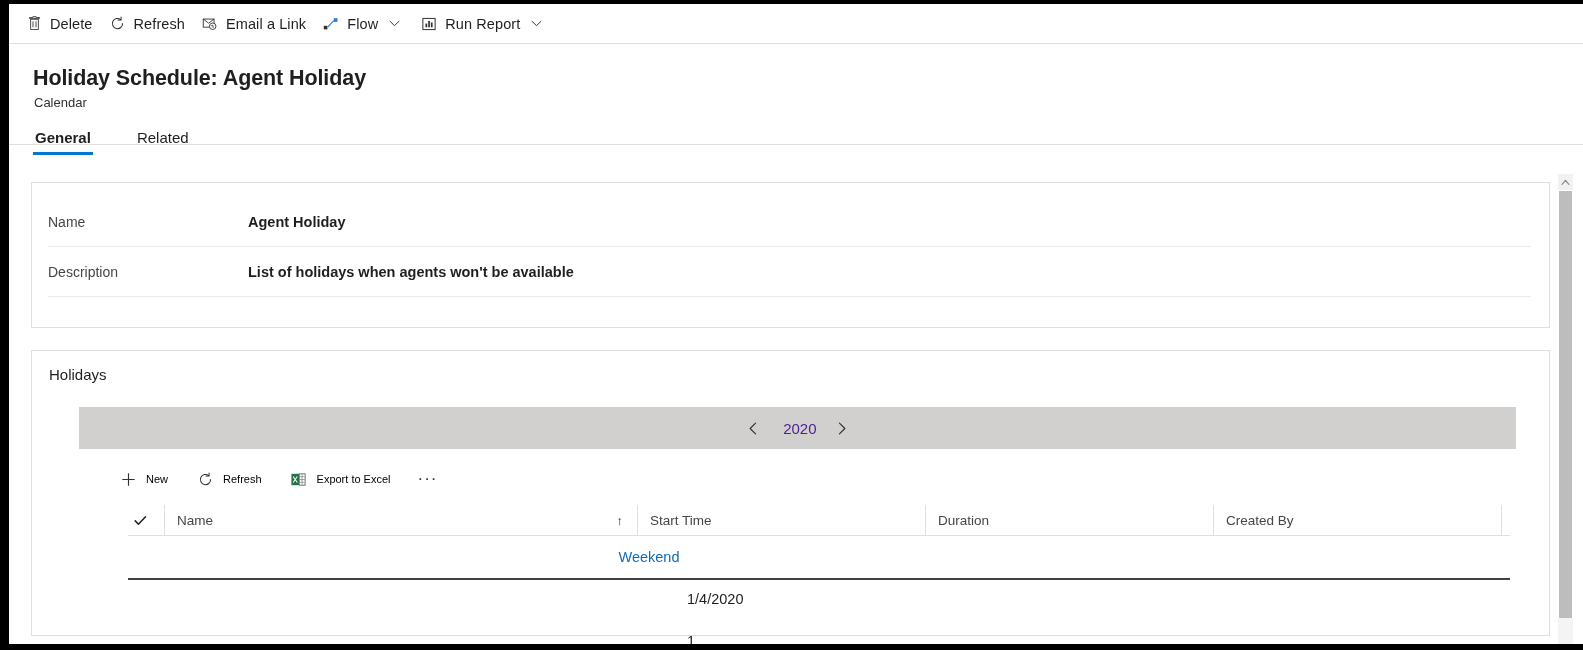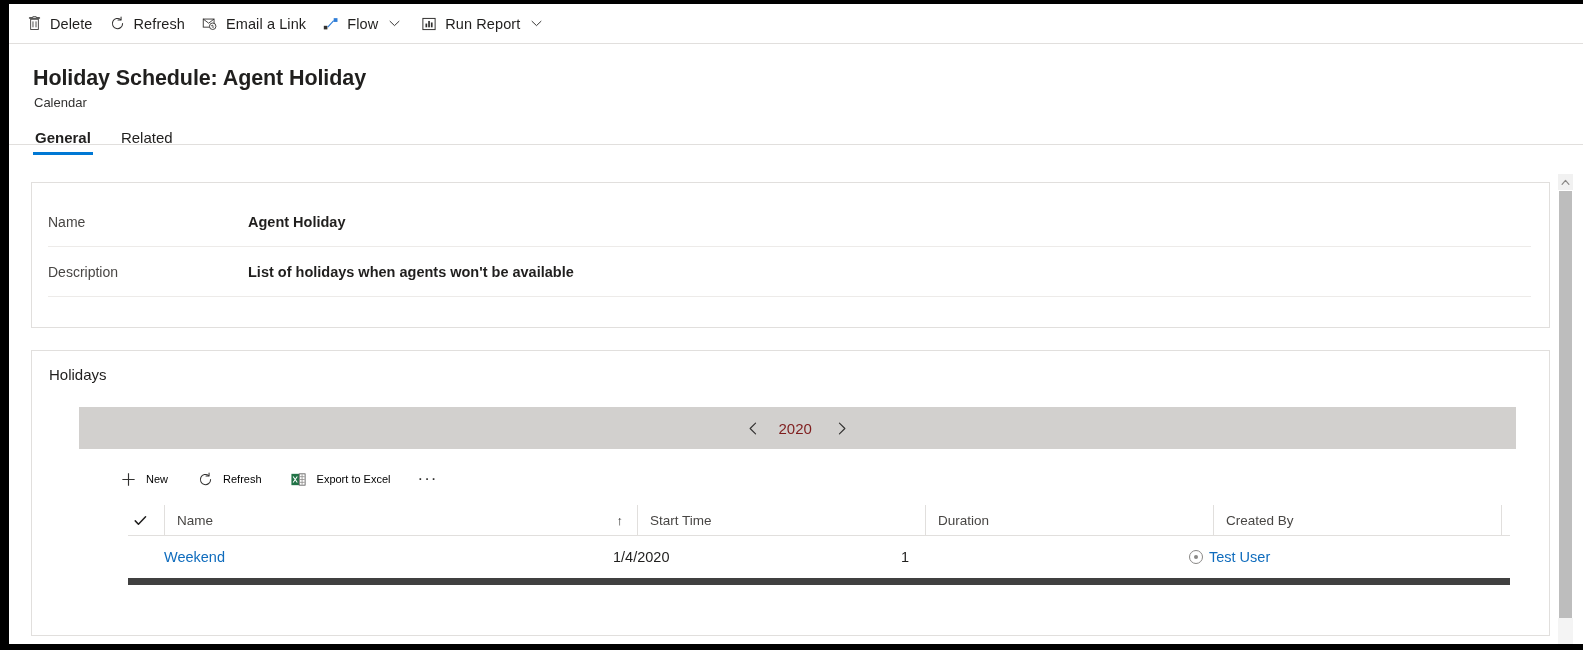--- a/index.html
+++ b/index.html
@@ -103,20 +103,21 @@
     position: absolute;
     left: 25px; top: 50px;
     font-size: 13px;
     color: #323130;
   }
   #tabstrip {
     position: absolute;
     left: 24px; top: 84px;
     display: flex;
     align-items: flex-end;
+    gap: 16px;
   }
   .tab {
     position: relative;
     font-size: 15px;
     color: #201f1e;
     padding: 0 2px 9px 2px;
     margin-right: 26px;
     cursor: pointer;
   }
   .tab.selected {
@@ -199,24 +200,24 @@
   .year-chev {
     width: 26px; height: 26px;
     display: inline-flex;
     align-items: center;
     justify-content: center;
     cursor: pointer;
     color: #323130;
   }
   #year-label {
     font-size: 15px;
-    color: #7f1d1d;
+    color: #4c1d95;
     margin: 0 12px;
     min-width: 38px;
-    text-align: left;
+    text-align: right;
   }
 
   #grid-toolbar {
     position: absolute;
     left: 78px; top: 110px;
     height: 36px;
     display: flex;
     align-items: center;
   }
   .gt-btn {
@@ -289,22 +290,23 @@
   .hcell.c-end  { width: 10px; flex: none; padding: 0; }
   .sort-arrow {
     font-size: 13px;
     color: #201f1e;
   }
 
   #grid-row {
     display: flex;
     align-items: center;
     height: 42px;
-    border-bottom: 7px solid #404040;
-    background: #ffffff;
+    border-bottom: 2px solid #404040;
+    background: #ffffff;
+    flex-direction: column;
   }
   .dcell {
     font-size: 14.5px;
     color: #201f1e;
     display: flex;
     align-items: center;
     height: 42px;
     padding-left: 12px;
     box-sizing: border-box;
   }

